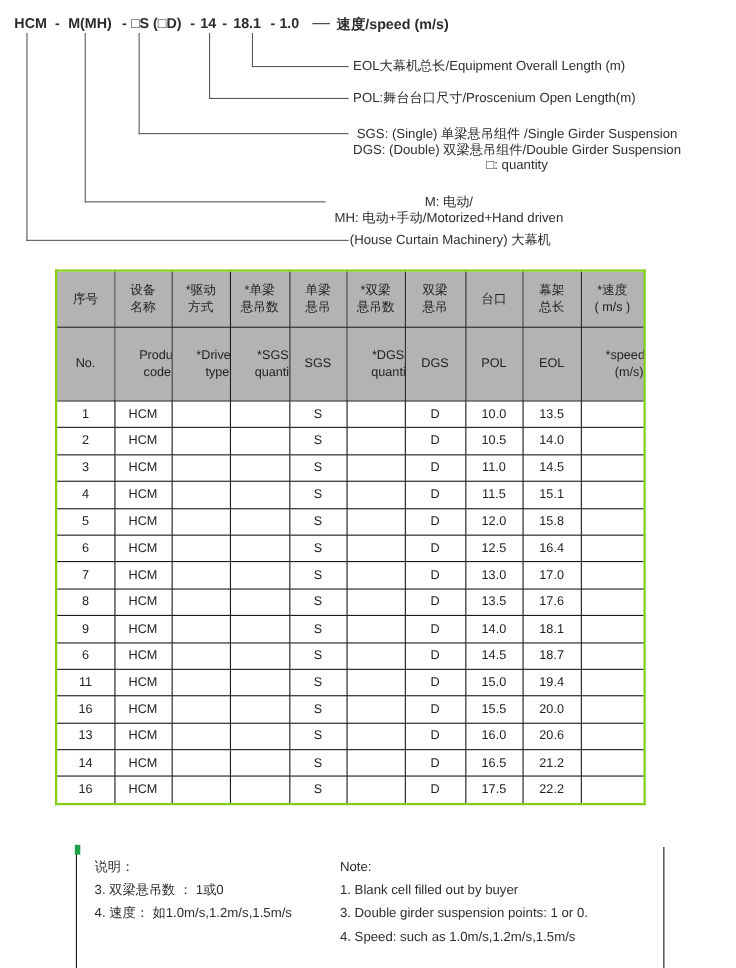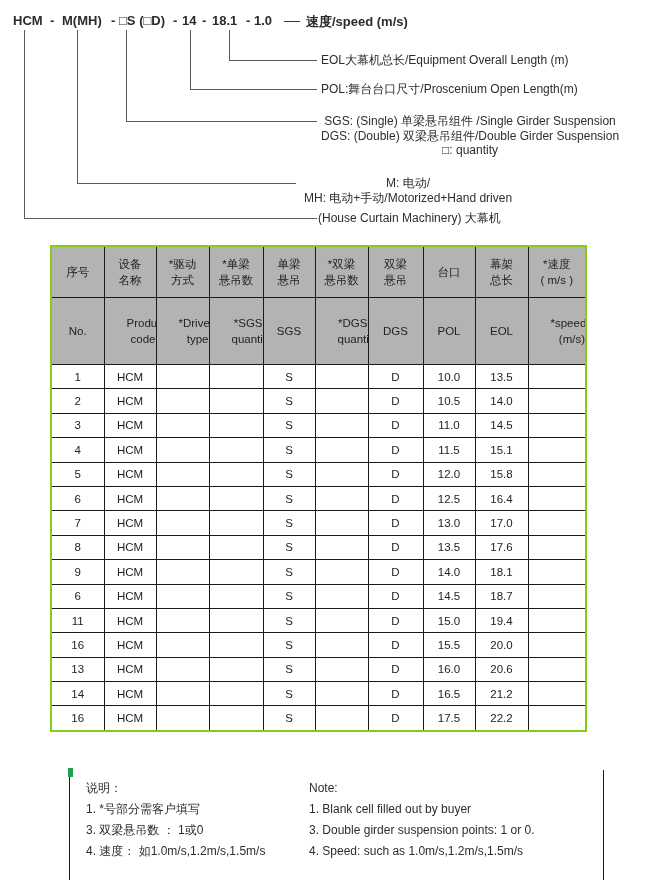--- a/index.html
+++ b/index.html
@@ -346,21 +346,20 @@
         <td>22.2</td>
         <td></td>
       </tr>
     </tbody>
 </table>
 
 <div class="notes-box">
   <div class="green-marker" style="background: rgb(33, 161, 75);"></div>
   <div class="notes-col cn">
     <div>说明：</div>
-    <div>1. *号部分需客户填写</div>
     <div>3. 双梁悬吊数 ： 1或0</div>
     <div>4. 速度： 如1.0m/s,1.2m/s,1.5m/s</div>
   </div>
   <div class="notes-col en">
     <div>Note:</div>
     <div>1. Blank cell filled out by buyer</div>
     <div>3. Double girder suspension points: 1 or 0.</div>
     <div>4. Speed: such as 1.0m/s,1.2m/s,1.5m/s</div>
   </div>
 </div>

